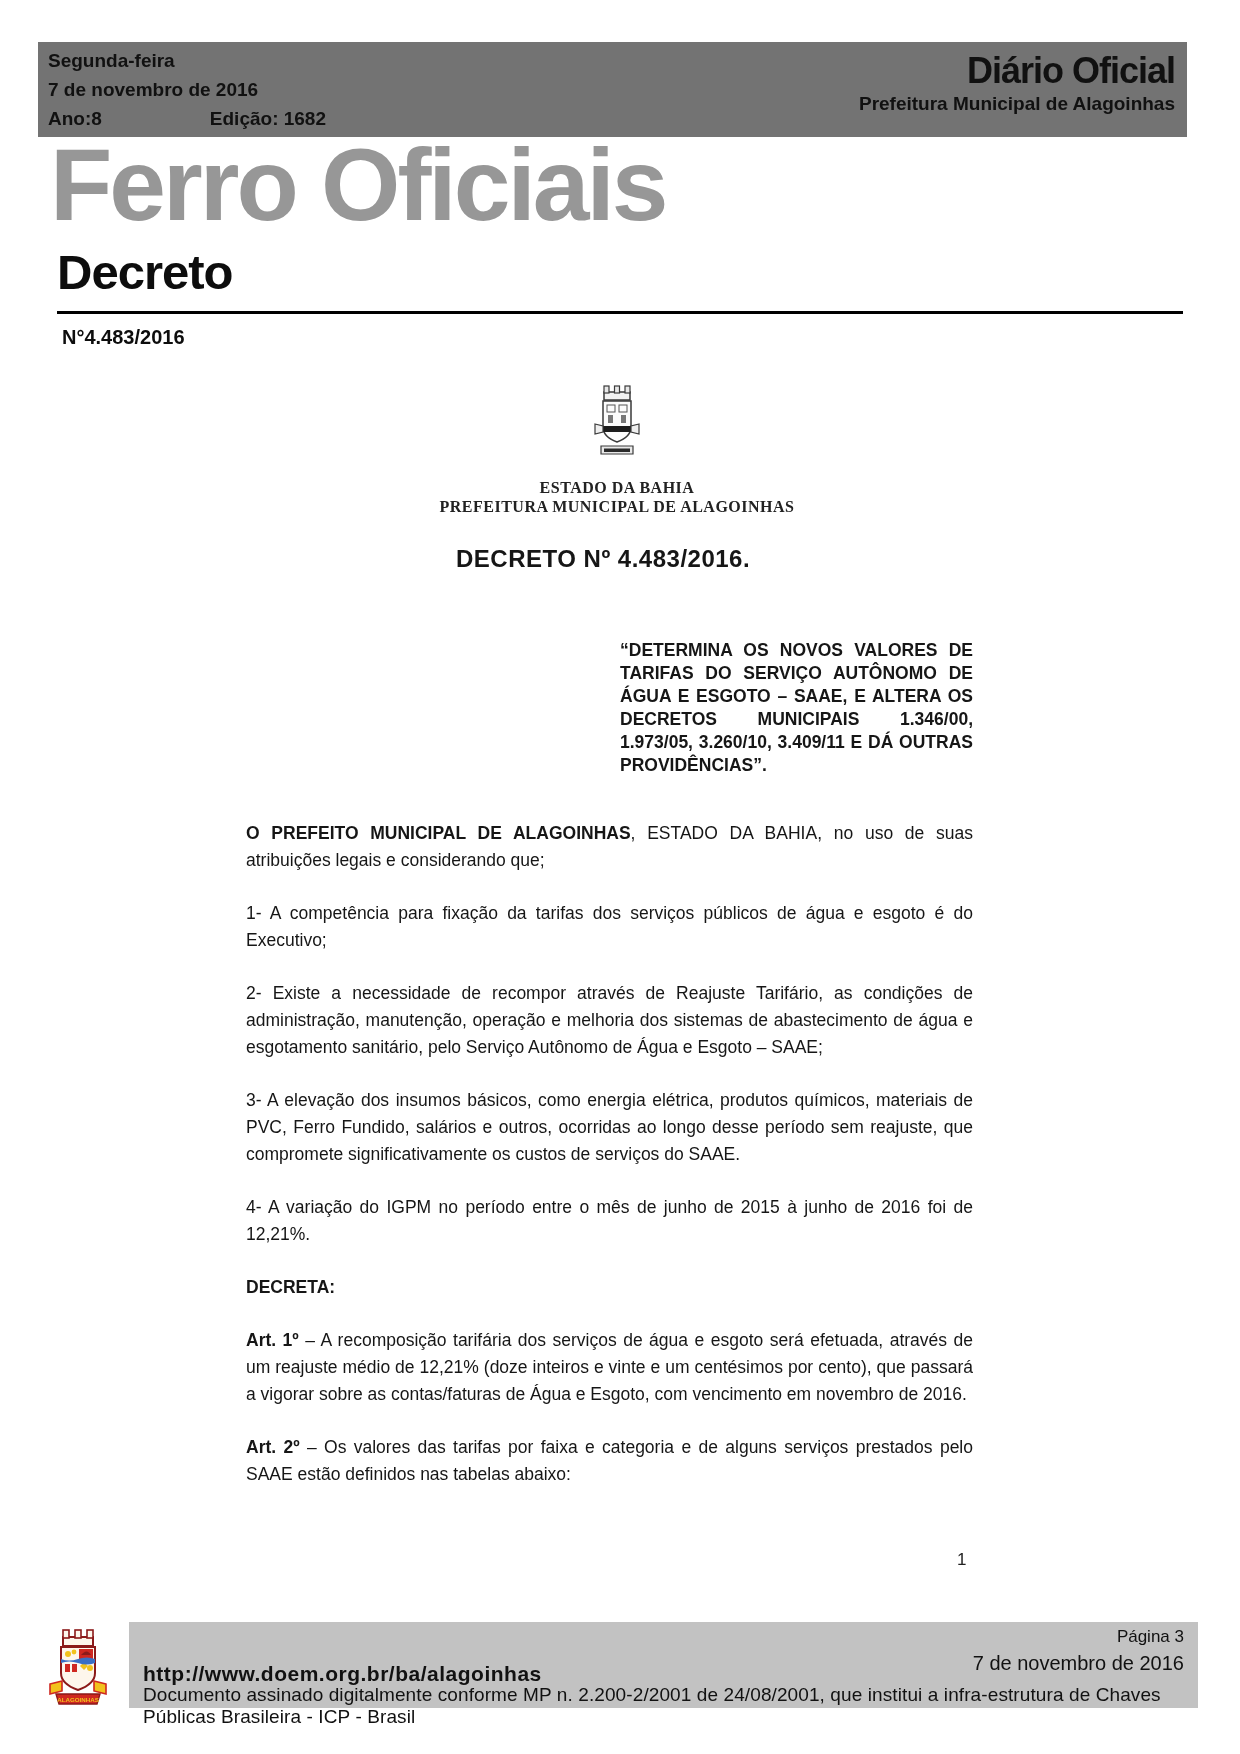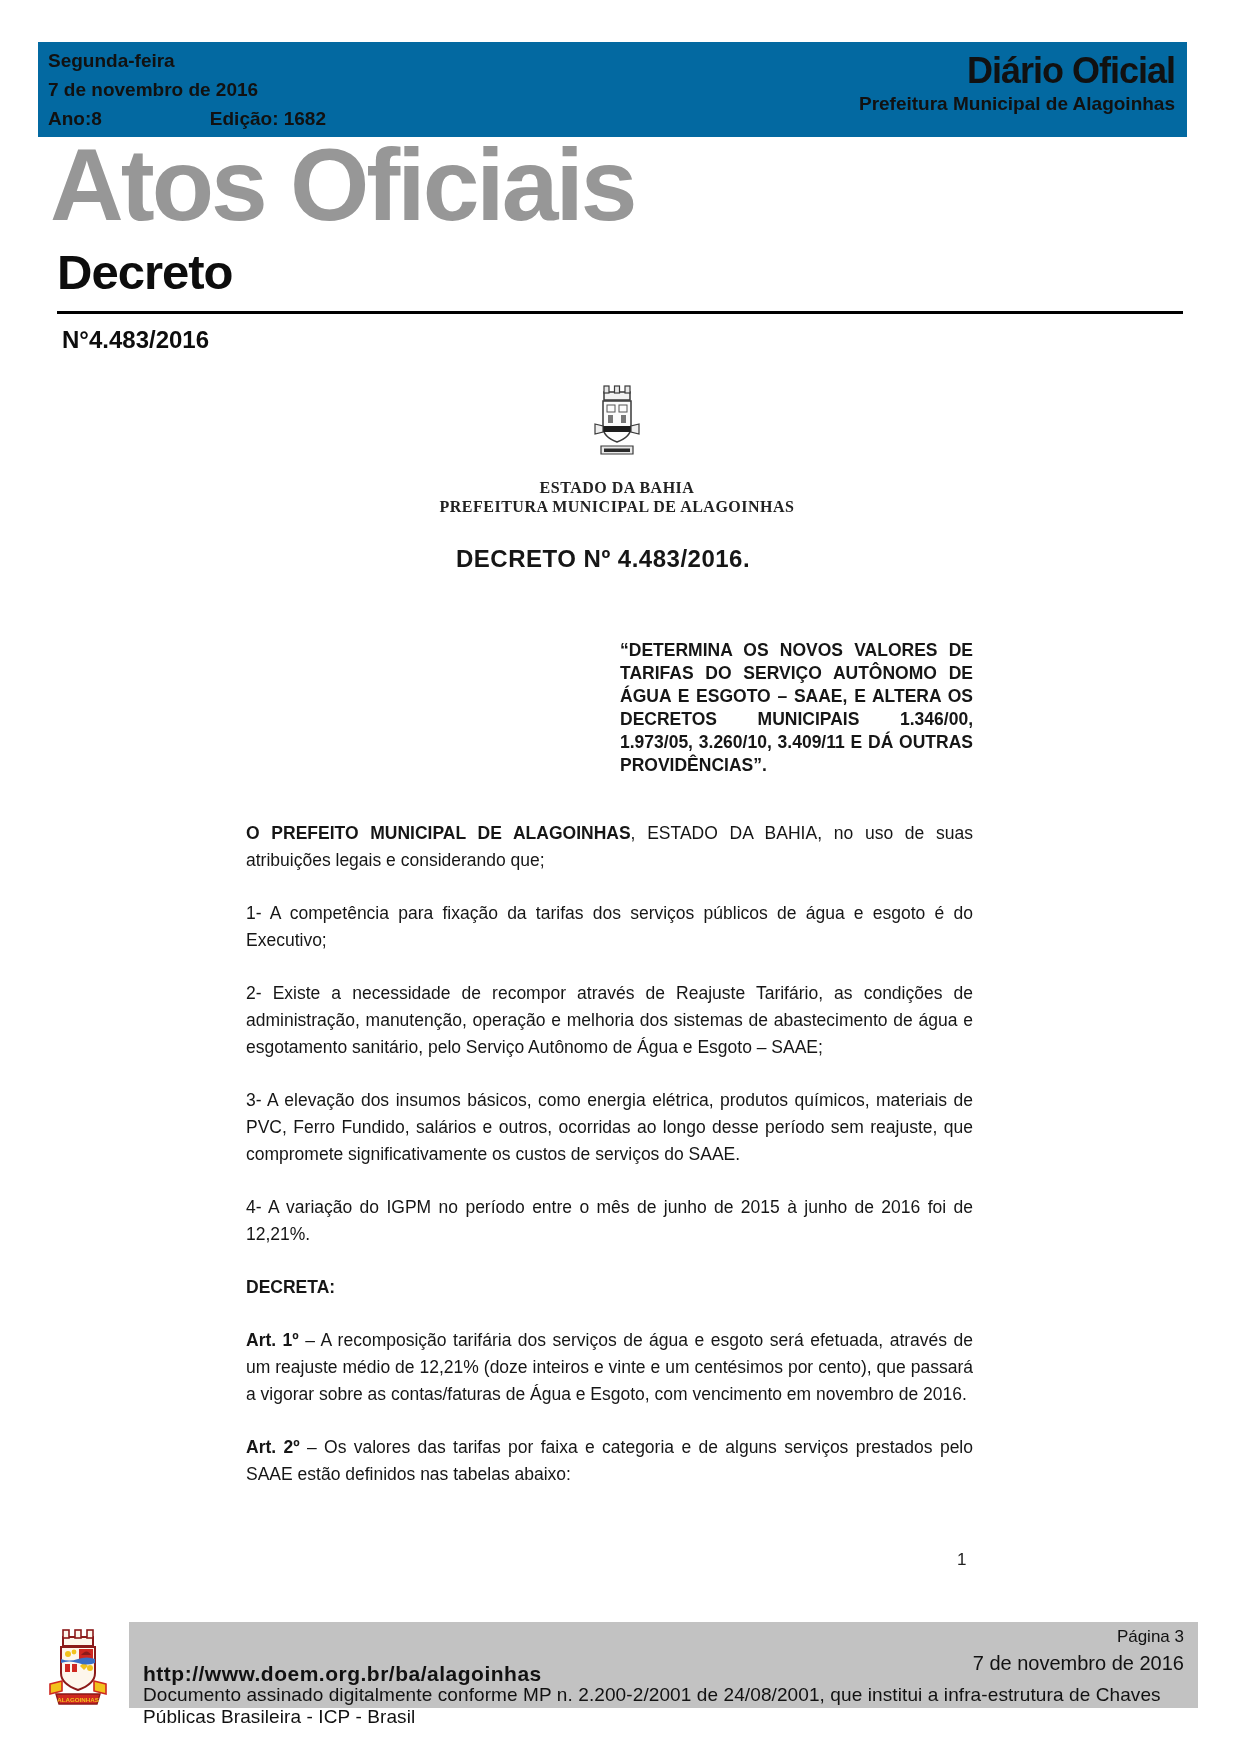--- a/index.html
+++ b/index.html
@@ -8,21 +8,21 @@
     width:1240px;height:1754px;
     background:#ffffff;
     font-family:"Liberation Sans", sans-serif;
     color:#1a1a1a;
     overflow:hidden;
     margin:0 auto;
   }
   
   .header-bar{
     position:absolute;left:38px;top:42px;width:1149px;height:95px;
-    background:#0369a1;
+    background:#737373;
   }
   .header-left{
     position:absolute;left:10px;top:4px;
     font-size:19px;font-weight:bold;line-height:29px;color:#111;
   }
   .header-left .ed{margin-left:108px;}
   .header-right{
     position:absolute;right:12px;top:8px;text-align:right;color:#111;
   }
   .header-right .masthead-title{font-size:36px;font-weight:bold;line-height:42px;letter-spacing:-1px;}
@@ -35,21 +35,21 @@
   }
   .decreto-title{
     position:absolute;left:57px;top:248px;
     font-size:49px;font-weight:bold;color:#0d0d0d;letter-spacing:-1px;line-height:1;
   }
   .decreto-rule{
     position:absolute;left:57px;top:311px;width:1126px;height:3px;background:#000;
   }
   .doc-number{
     position:absolute;left:62px;top:326px;
-    font-size:24px;font-weight:bold;color:#0d0d0d;
+    font-size:20px;font-weight:bold;color:#0d0d0d;
   }
   
   .org-block{
     position:absolute;left:417px;top:384px;width:400px;text-align:center;
   }
   .org-lines{
     margin-top:8px;
     font-family:"Liberation Serif", serif;
     font-size:16px;font-weight:bold;line-height:19px;color:#222;
     letter-spacing:0.5px;
@@ -107,21 +107,21 @@
       <div>Segunda-feira</div>
       <div>7 de novembro de 2016</div>
       <div><span>Ano:8</span><span class="ed">Edição: 1682</span></div>
     </div>
     <div class="header-right">
       <div class="masthead-title">Diário Oficial</div>
       <div class="masthead-sub">Prefeitura Municipal de Alagoinhas</div>
     </div>
   </div>
 
-  <div class="atos-title">Atos Oficiais</div>
+  <div class="atos-title">Ferro Oficiais</div>
   <div class="decreto-title">Decreto</div>
   <div class="decreto-rule"></div>
   <div class="doc-number">N°4.483/2016</div>
 
   <div class="org-block">
     <span class="top-crest">
       <svg width="52" height="82" viewBox="0 0 52 82" xmlns="http://www.w3.org/2000/svg">
 
         <rect x="13" y="8" width="26" height="8" fill="#f2f2f2" stroke="#3a3a3a" stroke-width="1.5"></rect>
         <rect x="13" y="2" width="5" height="7" fill="#e8e8e8" stroke="#3a3a3a" stroke-width="1.2"></rect>

